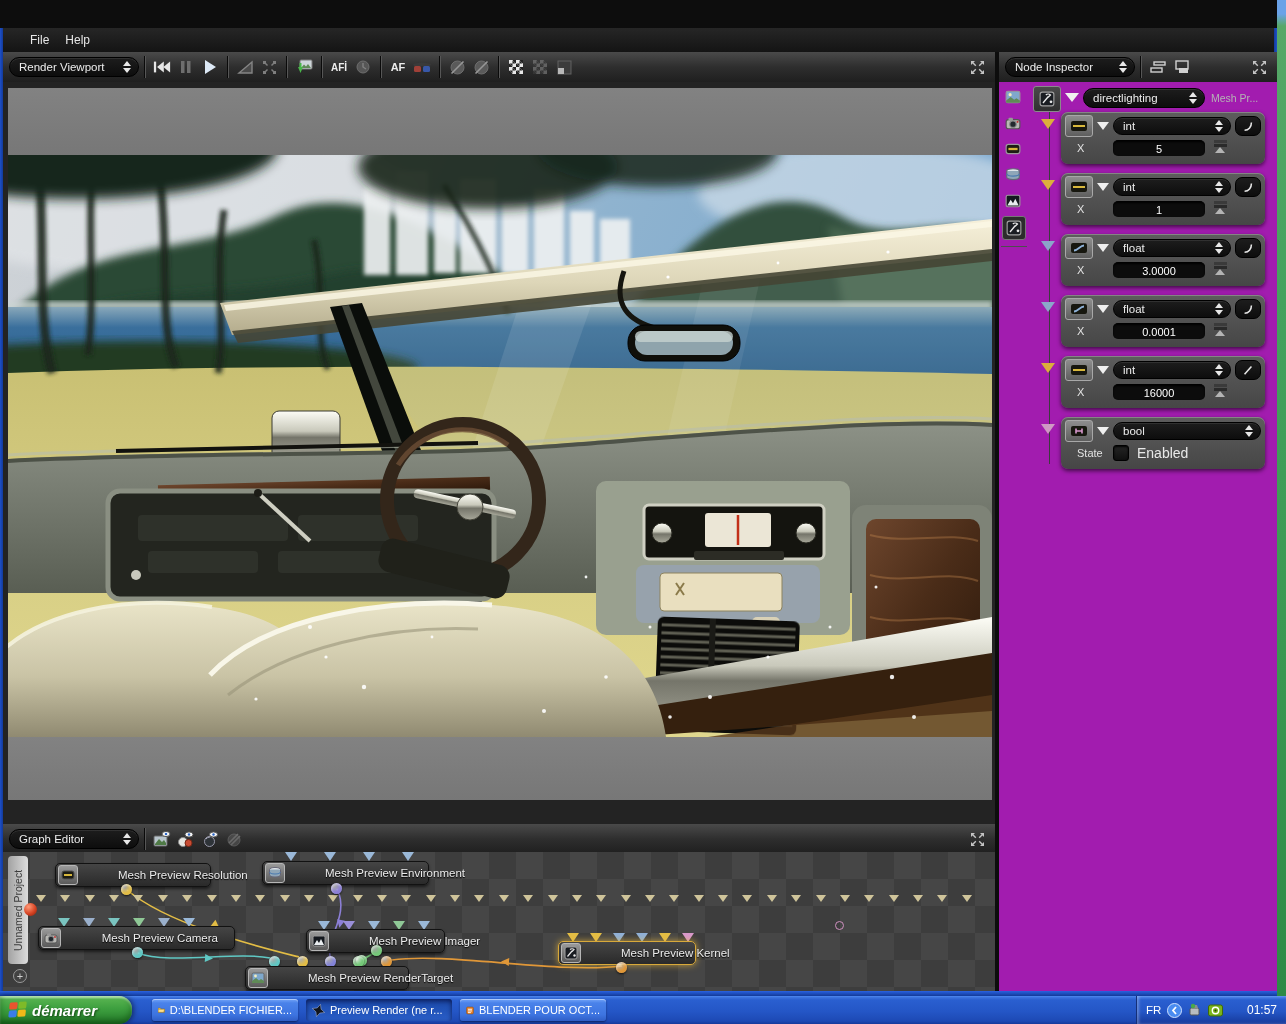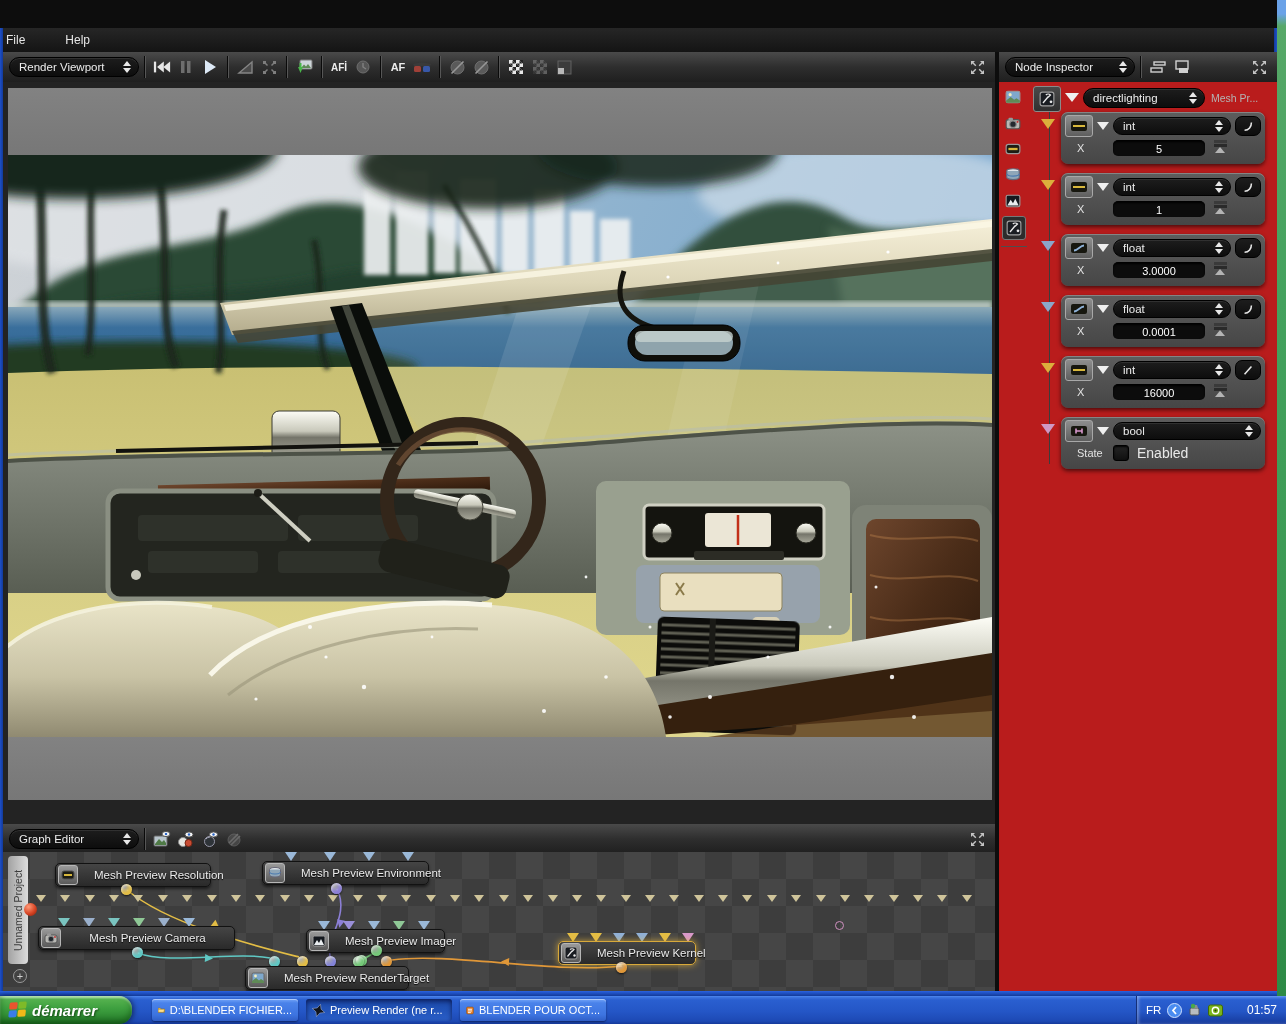--- a/index.html
+++ b/index.html
@@ -25,22 +25,22 @@
   .wbtn .mingl{position:absolute;left:4px;bottom:3px;width:9px;height:3px;background:#fff;}
   .wbtn .maxgl{position:relative;width:9px;height:8px;border:1.5px solid #fff;border-top-width:3px;}
   .wbtn .maxgl:before{content:"";position:absolute;left:-4px;top:2px;width:8px;height:7px;border:1.5px solid #fff;border-top-width:3px;background:transparent;}
 
   
   .win-left-border{position:absolute;left:0;top:28px;width:3px;height:963px;background:linear-gradient(90deg,#1e50c8,#123a9a);}
   .win-right-border{position:absolute;left:1274px;top:28px;width:3px;height:963px;background:linear-gradient(90deg,#123a9a,#1e50c8);}
   .win-bottom-border{position:absolute;left:0;top:991px;width:1277px;height:5px;background:linear-gradient(180deg,#2a62e0,#123a9a);}
 
   .menubar{position:absolute;left:3px;top:28px;width:1271px;height:24px;
-    background:linear-gradient(180deg,#262626,#141414);display:flex;align-items:center;gap:40px;
-    padding-left:3px;box-sizing:border-box;color:#e6e6e6;font-size:12px;}
+    background:linear-gradient(180deg,#262626,#141414);display:flex;align-items:center;gap:16px;
+    padding-left:27px;box-sizing:border-box;color:#e6e6e6;font-size:12px;}
   .menu-item{cursor:default;}
 
   
   .tbar{position:absolute;height:30px;background:linear-gradient(180deg,#4a4a4a 0%,#2e2e2e 50%,#1f1f1f 100%);
     border-bottom:1px solid #0c0c0c;display:flex;align-items:center;}
   .pill{height:20px;background:linear-gradient(180deg,#1d1d1d,#0d0d0d);border:1px solid #000;border-radius:10px;
     color:#ececec;font-size:11.5px;display:flex;align-items:center;padding:0 7px 0 9px;box-sizing:border-box;
     box-shadow:inset 0 1px 0 rgba(255,255,255,.09);}
   .pill .lbl{margin-right:10px;white-space:nowrap;}
   .updn{margin-left:auto;display:flex;flex-direction:column;gap:2px;align-items:center;}
@@ -55,21 +55,21 @@
   .vp-panel{position:absolute;left:3px;top:82px;width:992px;height:740px;background:#232323;}
   .gray{position:absolute;left:5px;width:984px;background:linear-gradient(180deg,#828282,#777);}
   .scene-wrap{position:absolute;left:5px;top:73px;width:984px;height:582px;overflow:hidden;background:#567;}
   .scene-wrap svg{display:block;}
   .vp-status{position:absolute;left:5px;top:719px;width:984px;height:18px;background:#191919;
     display:flex;align-items:center;font-size:10.5px;color:#dcdcdc;}
   .pbar{height:11px;border:1px solid #9a9a9a;background:#242424;padding:1px;box-sizing:border-box;flex:none;}
   .pbar .fill{height:100%;background:linear-gradient(180deg,#d2d2d2,#a6a6a6);}
 
   
-  .ni-panel{position:absolute;left:999px;top:82px;width:278px;height:909px;background:#b91c1c;}
+  .ni-panel{position:absolute;left:999px;top:82px;width:278px;height:909px;background:#a21caf;}
   .sicon{position:absolute;left:3px;width:22px;height:22px;display:flex;align-items:center;justify-content:center;}
   .sicon.selbox{border:1px solid #777;border-radius:3px;background:#2c2c2c;}
   .sline{position:absolute;left:2px;width:26px;height:1px;background:#4e4e4e;}
   .tool-btn{position:absolute;width:26px;height:24px;border:1px solid #8a8a8a;border-radius:3px;
     background:linear-gradient(180deg,#4a4a4a,#303030);display:flex;align-items:center;justify-content:center;}
   .wtri{width:0;height:0;border-left:7px solid transparent;border-right:7px solid transparent;border-top:9px solid #f0f0f0;}
   .vline{position:absolute;width:1px;background:#3c3c3c;}
   .ni-pin{position:absolute;width:0;height:0;border-left:7px solid transparent;border-right:7px solid transparent;border-top:10px solid #999;}
   .ni-name{position:absolute;color:#b4b4b4;font-size:10.5px;}
   .card{position:absolute;left:62px;width:204px;height:52px;border-radius:7px;
@@ -103,21 +103,21 @@
     background:linear-gradient(90deg,#dcdcdc,#a2a2a2);color:#3c3c3c;font-size:10.5px;
     writing-mode:vertical-rl;transform:rotate(180deg);display:flex;align-items:center;justify-content:center;}
   .plus-circle{position:absolute;left:10px;top:117px;width:14px;height:14px;border-radius:50%;
     border:1.5px solid #9a9a9a;background:rgba(70,70,70,.6);color:#cfcfcf;font-size:11px;line-height:13px;
     text-align:center;box-sizing:border-box;}
   .gnode{position:absolute;height:24px;display:flex;align-items:center;border-radius:5px;
     background:linear-gradient(180deg,#454545,#2a2a2a);border:1px solid #121212;box-shadow:0 2px 3px rgba(0,0,0,.55);box-sizing:border-box;}
   .gnode.sel{border:1px solid #d8a93a;box-shadow:0 0 7px rgba(236,186,60,.75);}
   .nicon{width:20px;height:20px;margin-left:2px;border-radius:3px;background:linear-gradient(180deg,#9a9a9a,#5a5a5a);
     border:1px solid #b6b6b6;display:flex;align-items:center;justify-content:center;flex:none;box-sizing:border-box;}
-  .nlabel{flex:1;text-align:center;font-size:11.5px;color:#ececec;text-shadow:0 1px 1px #000;padding:0 16px;white-space:nowrap;}
+  .nlabel{flex:1;text-align:right;font-size:11.5px;color:#ececec;text-shadow:0 1px 1px #000;padding:0 16px;white-space:nowrap;margin-left:24px;}
   .meshbar{position:absolute;left:27px;top:51px;width:948px;height:19px;border-radius:3px;
     background:linear-gradient(180deg,#313131,#1d1d1d);border:1px solid #101010;display:flex;align-items:center;
     justify-content:flex-end;padding-right:8px;box-sizing:border-box;color:#e8e8e8;font-size:11px;}
   .pins{position:absolute;display:flex;}
   .ptri{width:0;height:0;border-left:6px solid transparent;border-right:6px solid transparent;border-top:9px solid #999;}
   .ptri.sm{border-left-width:5px;border-right-width:5px;border-top-width:7px;}
   .outdot{position:absolute;width:11px;height:11px;border-radius:50%;
     box-shadow:inset 1px 2px 2px rgba(255,255,255,.45),0 1px 2px rgba(0,0,0,.7);}
   .dotrow{position:absolute;display:flex;gap:17px;}
   .pdot{width:11px;height:11px;border-radius:50%;box-shadow:inset 1px 2px 2px rgba(255,255,255,.45),0 1px 2px rgba(0,0,0,.7);}

